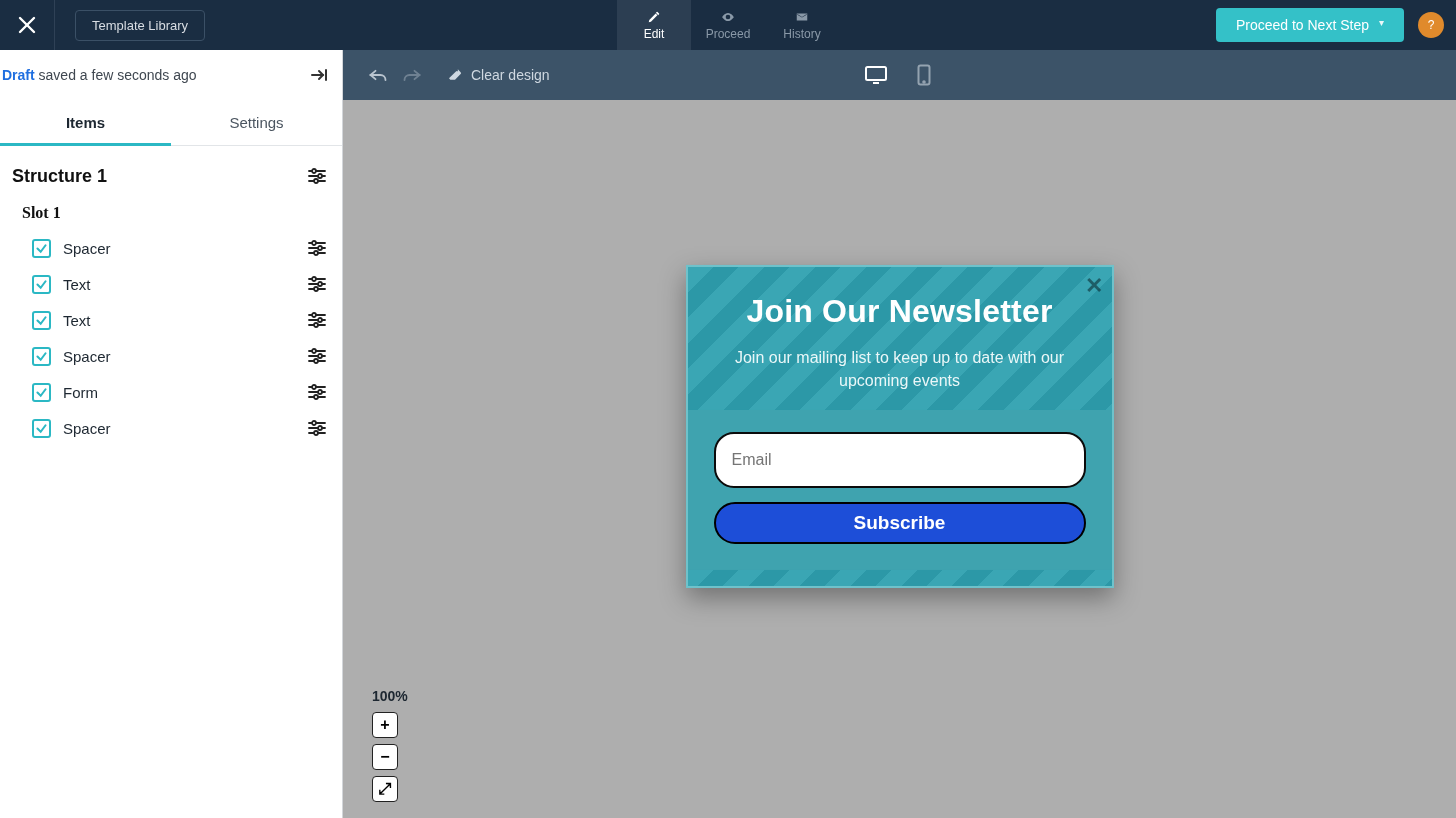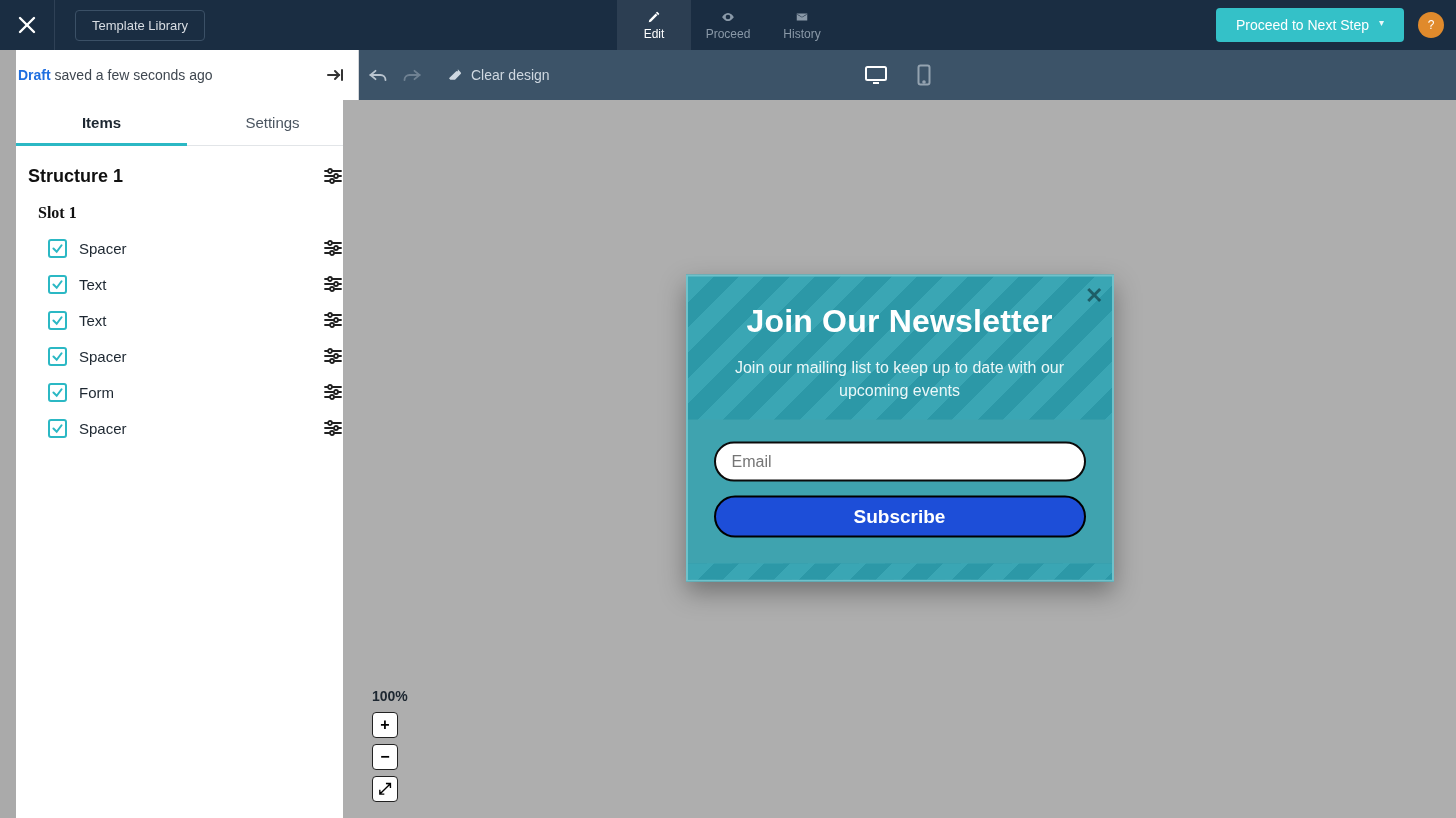--- a/index.html
+++ b/index.html
@@ -53,21 +53,21 @@
   background: #3c5368; display: flex; align-items: center; color: #cfd8e1; padding: 0 18px;
 }
 .tb-btn { width: 34px; height: 34px; display: flex; align-items: center; justify-content: center; cursor: pointer; opacity: .85; }
 .tb-btn.dim { opacity: .35; }
 .tb-clear { display: flex; align-items: center; gap: 8px; margin-left: 18px; font-size: 14px; cursor: pointer; }
 .tb-center { position: absolute; left: 50%; transform: translateX(-50%); display: flex; gap: 18px; }
 .tb-dev { width: 30px; height: 24px; display: flex; align-items: center; justify-content: center; cursor: pointer; }
 
 
 .left-panel {
-  position: absolute; left: 16px; top: 50px; bottom: 0; width: 343px;
+  position: absolute; left: 0; top: 50px; bottom: 0; width: 343px;
   background: #fff; display: flex; flex-direction: column; border-right: 1px solid #d3d6da;
 }
 .save-row { height: 50px; display: flex; align-items: center; justify-content: space-between; padding: 0 10px 0 2px; font-size: 14px; }
 .save-row .draft { color: #1f6fe0; font-weight: 600; }
 .save-row .saved { color: #3f4750; }
 .save-row .collapse-icon { color: #555; cursor: pointer; padding: 4px; }
 .tabs { display: flex; border-bottom: 1px solid #e2e5e8; }
 .tab { flex: 1; text-align: center; padding: 14px 0; font-size: 15px; color: #4b5560; cursor: pointer; position: relative; }
 .tab.active { font-weight: 700; color: #1d2731; }
 .tab.active::after { content: ""; position: absolute; left: 0; right: 50%; bottom: -1px; height: 3px; background: #2bb8c4; }
@@ -106,21 +106,21 @@
 }
 .popup-close {
   position: absolute; right: 8px; top: 6px; font-size: 22px; font-weight: 900;
   color: rgba(7,34,40,.55); cursor: pointer;
 }
 .popup-inner { padding: 26px 22px 18px; text-align: center; }
 .popup h1 { color: #fff; font-size: 32px; font-weight: 700; letter-spacing: .2px; }
 .popup p { color: #eaf7f8; font-size: 16px; line-height: 1.45; margin-top: 16px; }
 .form-block { background: #3fa3af; margin: 18px -22px -18px; padding: 22px 26px 26px; }
 .email-input {
-  width: 100%; height: 40px; border-radius: 20px; border: 2px solid #0b0b0b;
+  width: 100%; height: 56px; border-radius: 20px; border: 2px solid #0b0b0b;
   background: #fff; padding: 0 16px; font-size: 16px; color: #333;
 }
 .subscribe-btn {
   width: 100%; height: 42px; margin-top: 14px; border-radius: 21px;
   background: #1d4ed8; color: #fff; border: 2px solid #000; font-size: 19px; font-weight: 700; cursor: pointer;
 }
 .popup-edge { height: 16px; background-image: repeating-linear-gradient(135deg, #3aa6b4 0 18px, #2c98a7 18px 36px); }
 
 
 .zoom { position: absolute; left: 372px; bottom: 16px; display: flex; flex-direction: column; gap: 6px; }

